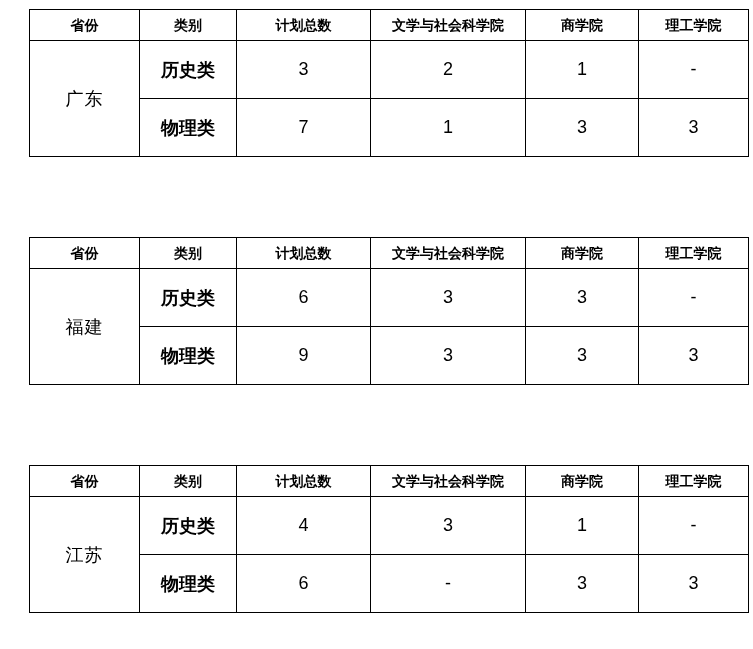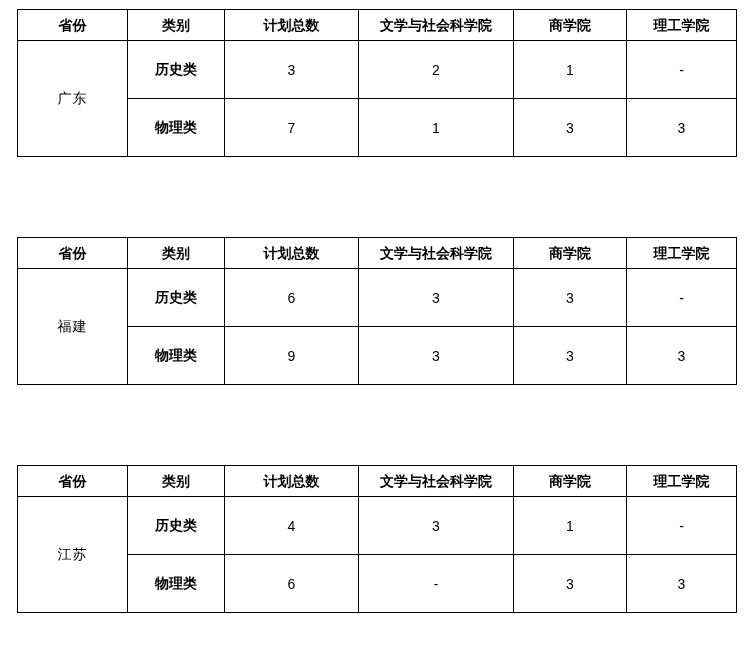--- a/index.html
+++ b/index.html
@@ -12,20 +12,21 @@
     height: 649px;
     font-family: "Liberation Sans", "DejaVu Sans", sans-serif;
     color: #000000;
     -webkit-font-smoothing: antialiased;
   }
   .page {
     position: relative;
     width: 703px;
     height: 649px;
     box-sizing: border-box;
+    margin-left: 12px;
   }
   .table-block {
     position: absolute;
     left: 17px;
     width: 719px;
   }
   #block-0 { top: 9px; }
   #block-1 { top: 237px; }
   #block-2 { top: 465px; }
 
@@ -53,21 +54,21 @@
     height: 31px;
     font-size: 14px;
     font-weight: bold;
     line-height: 18px;
   }
   tr.header-row td.wrap-head {
     line-height: 17px;
   }
   tr.data-row td {
     height: 58px;
-    font-size: 14px;
+    font-size: 18px;
   }
   td.province-cell {
     font-size: 24px;
     font-weight: normal;
     letter-spacing: 1px;
   }
   td.category-cell {
     font-size: 13px;
     font-weight: bold;
   }

